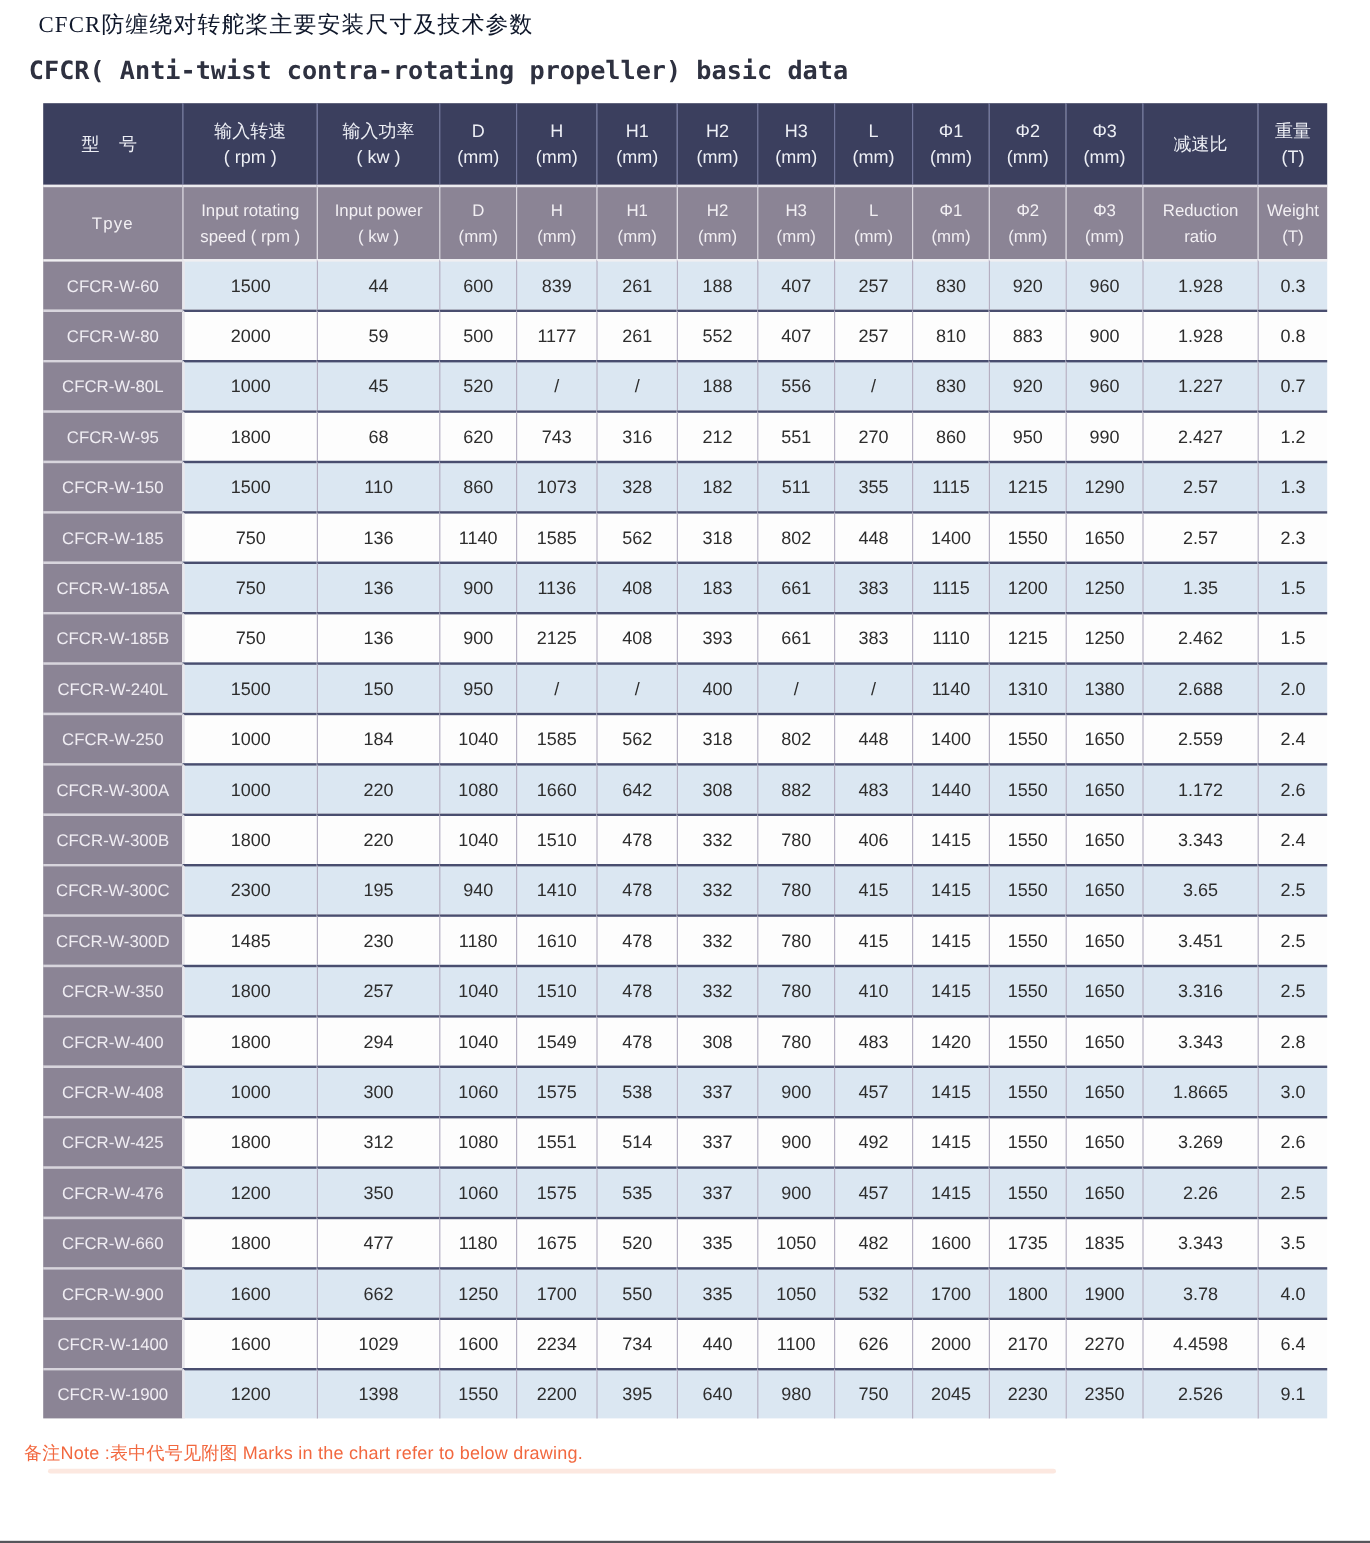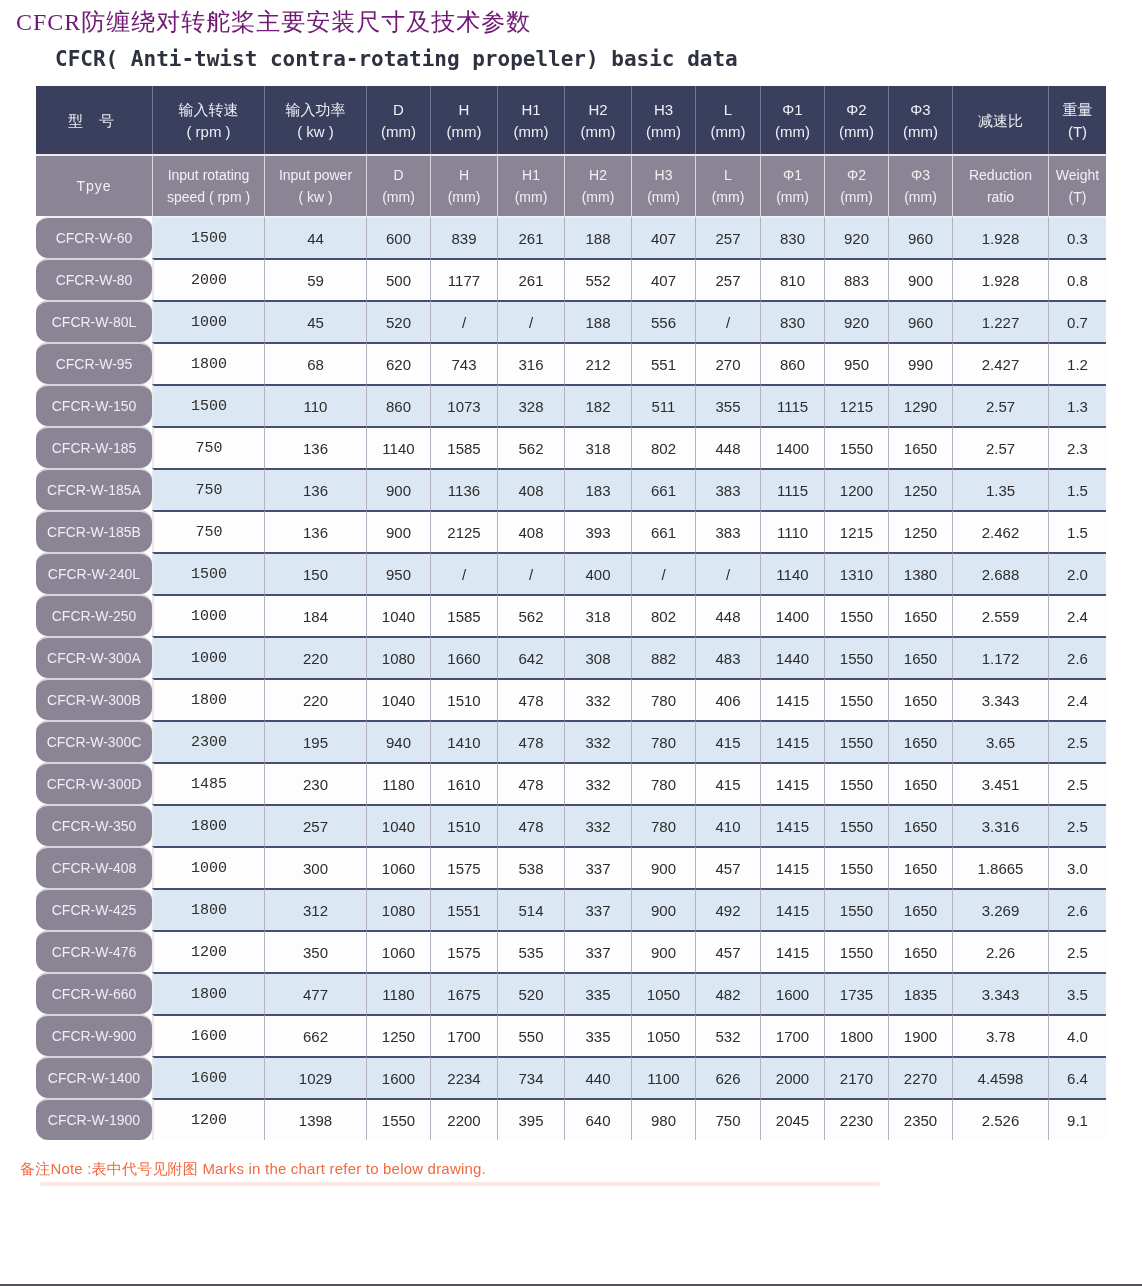--- a/index.html
+++ b/index.html
@@ -5,29 +5,29 @@
   html, body {
     margin: 0; padding: 0;
     width: 1142px; height: 1286px;
     background: #ffffff;
     font-family: "Liberation Sans", sans-serif;
     position: relative;
     overflow: hidden;
   }
   .page { position: absolute; inset: 0; }
   .title-cn {
-    margin: 6px 0 0 16px;
+    margin: 6px 0 0 32px;
     font-family: "Liberation Serif", serif;
-    font-size: 24px; line-height: 32px;
+    font-size: 19px; line-height: 32px;
     font-weight: 500;
-    color: #701a75;
+    color: #0f172a;
     letter-spacing: 1px;
   }
   .title-en {
-    margin: 8px 0 14px 55px;
+    margin: 8px 0 14px 24px;
     font-family: "DejaVu Sans Mono", monospace;
     font-size: 21px; line-height: 26px;
     font-weight: bold;
     color: #2e3140;
   }
   table.spec {
     margin-left: 36px;
     width: 1070px;
     border-collapse: separate;
     border-spacing: 0;
@@ -68,32 +68,31 @@
   
   tbody th.rowhead {
     background: var(--gray, #8b8495);
     color: #f0edf3;
     font-weight: 400;
     font-size: 14px;
     height: 42px;
     border-top: 2px solid #d8d5dd;
     text-align: center;
     vertical-align: middle;
-    border-radius: 12px;
   }
   tbody td {
     font-size: 15px;
     color: #2d2d2d;
     height: 42px;
     text-align: center;
     vertical-align: middle;
     border-top: 2px solid #494e6f;
     border-left: 1px solid #b5afc2;
   }
-  tbody td:first-of-type { border-left: 2px solid #e9e7ec; font-family: Liberation Mono, monospace; }
+  tbody td:first-of-type { border-left: 2px solid #e9e7ec; }
   tbody tr:nth-child(odd) td { background: var(--rowblue, #dbe7f2); }
   tbody tr:nth-child(even) td { background: var(--rowwhite, #fdfdfd); }
   tbody tr:first-child th, tbody tr:first-child td { border-top: 2px solid #f0eff2; }
 
   .footnote {
     margin: 20px 0 0 20px;
     color: var(--orange, #f2683f);
     font-size: 15px;
     letter-spacing: 0.2px;
   }
@@ -484,20 +483,36 @@
           <td>332</td>
           <td>780</td>
           <td>410</td>
           <td>1415</td>
           <td>1550</td>
           <td>1650</td>
           <td>3.316</td>
           <td>2.5</td>
         </tr>
         <tr>
+          <th class="rowhead">CFCR-W-400</th>
+          <td>1800</td>
+          <td>294</td>
+          <td>1040</td>
+          <td>1549</td>
+          <td>478</td>
+          <td>308</td>
+          <td>780</td>
+          <td>483</td>
+          <td>1420</td>
+          <td>1550</td>
+          <td>1650</td>
+          <td>3.343</td>
+          <td>2.8</td>
+        </tr>
+        <tr>
           <th class="rowhead">CFCR-W-408</th>
           <td>1000</td>
           <td>300</td>
           <td>1060</td>
           <td>1575</td>
           <td>538</td>
           <td>337</td>
           <td>900</td>
           <td>457</td>
           <td>1415</td>

